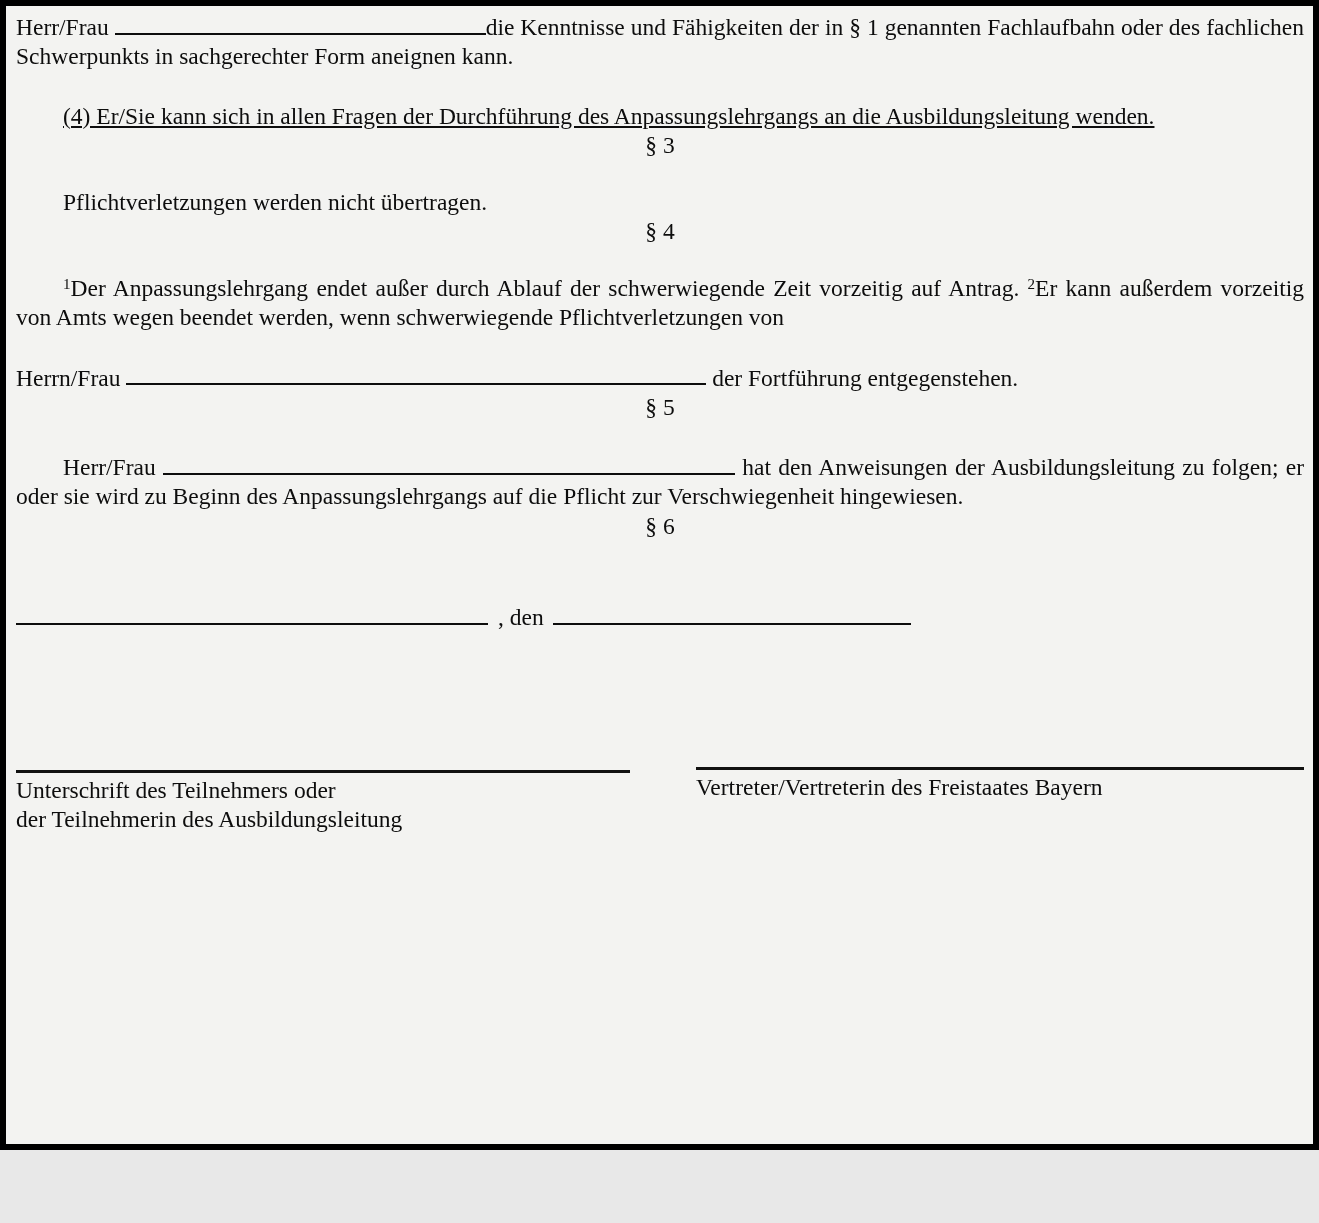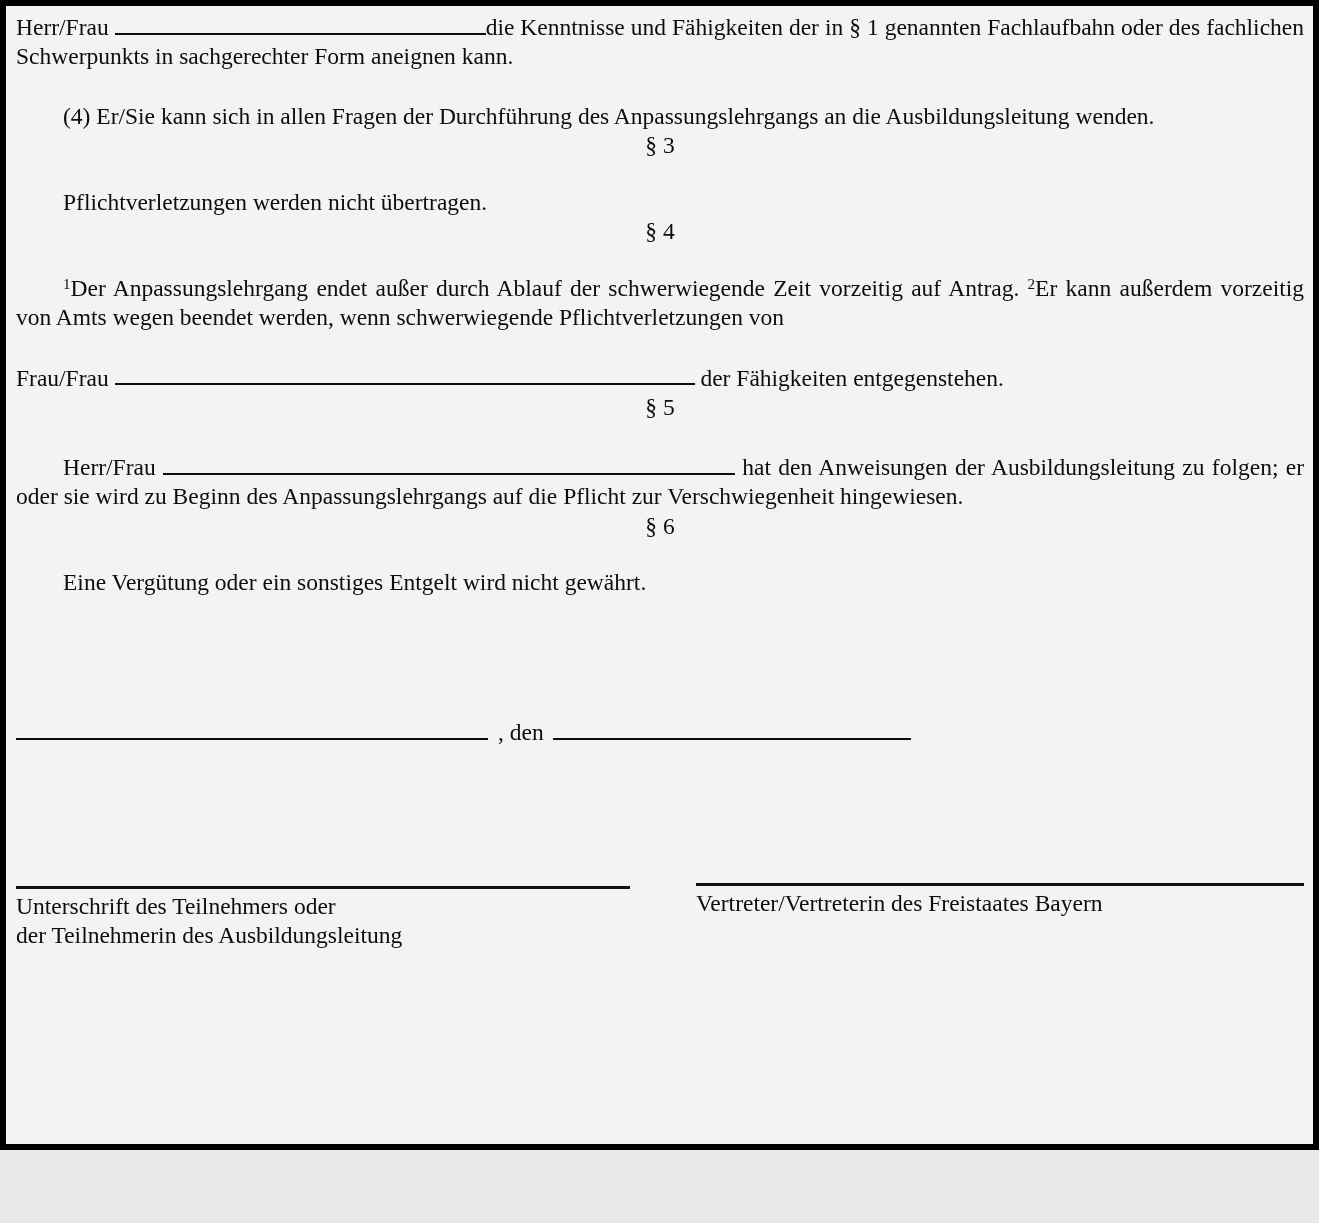--- a/index.html
+++ b/index.html
@@ -25,38 +25,38 @@
   .just {
     text-align: justify;
     text-justify: inter-word;
   }
   .indent { text-indent: 47px; }
   .h {
     text-align: center;
     margin-top: 58px;
   }
   .mt-para  { margin-top: 27px; }
-  .mt-block { margin-top: 30px; }
+  .mt-block { margin-top: 30px; text-decoration: underline; }
   .blank {
     display: inline-block;
     height: 1em;
     border-bottom: 2.5px solid #0d0d0d;
   }
   .blank-intro { width: 371px; }
   .blank-s4    { width: 580px; }
   .blank-s5    { width: 572px; }
   .blank-city  { width: 472px; }
   .blank-date  { width: 358px; }
   sup.fnote {
     font-size: 15px;
     line-height: 0;
     vertical-align: 7px;
   }
   .date-row {
-    margin-top: 117px;
+    margin-top: 58px;
     white-space: nowrap;
   }
   .date-sep { padding: 0 9px 0 10px; }
   .sig-row {
     margin-top: 138px;
     display: flex;
     justify-content: space-between;
   }
   .sig-col-left  { width: 614px; }
   .sig-col-right { width: 608px; }
@@ -78,31 +78,30 @@
     <span class="blank blank-intro"></span><span>die Kenntnisse und Fähigkeiten der in § 1 genannten Fachlaufbahn oder des fachlichen Schwerpunkts in sachgerechter Form aneignen kann.</span></p>
 
   <p class="just indent mt-block">(4) Er/Sie kann sich in allen Fragen der Durchführung des Anpassungslehrgangs an die Ausbildungsleitung wenden.</p>
 
   <div class="h">§ 3</div>
   <p class="indent mt-para">Pflichtverletzungen werden nicht übertragen.</p>
 
   <div class="h">§ 4</div>
   <p class="just indent mt-para"><sup class="fnote">1</sup><span>Der Anpassungslehrgang endet außer durch Ablauf der schwerwiegende Zeit vorzeitig auf Antrag.</span>
     <sup class="fnote">2</sup><span>Er kann außerdem vorzeitig von Amts wegen beendet werden, wenn schwerwiegende Pflichtverletzungen von</span></p>
-  <p class="mt-para"><span>Frau/Frau</span>
+  <p class="mt-para"><span>Herrn/Frau</span>
     <span class="blank blank-s4"></span>
-    <span>der Fähigkeiten entgegenstehen.</span></p>
+    <span>der Fortführung entgegenstehen.</span></p>
 
   <div class="h">§ 5</div>
   <p class="just indent mt-para"><span>Herr/Frau</span>
     <span class="blank blank-s5"></span>
     <span>hat den Anweisungen der Ausbildungsleitung zu folgen; er oder sie wird zu Beginn des Anpassungslehrgangs auf die Pflicht zur Verschwiegenheit hingewie­sen.</span></p>
 
   <div class="h">§ 6</div>
-  <p class="indent mt-para">Eine Vergütung oder ein sonstiges Entgelt wird nicht gewährt.</p>
 
   <div class="date-row"><span class="blank blank-city"></span><span class="date-sep">, den</span><span class="blank blank-date"></span></div>
 
   <div class="sig-row">
     <div class="sig-col-left">
       <div class="sig-rule"></div>
       <div class="sig-label">Unterschrift des Teilnehmers oder</div>
       <div class="sig-label">der Teilnehmerin des Ausbildungsleitung</div>
     </div>
     <div class="sig-col-right">

